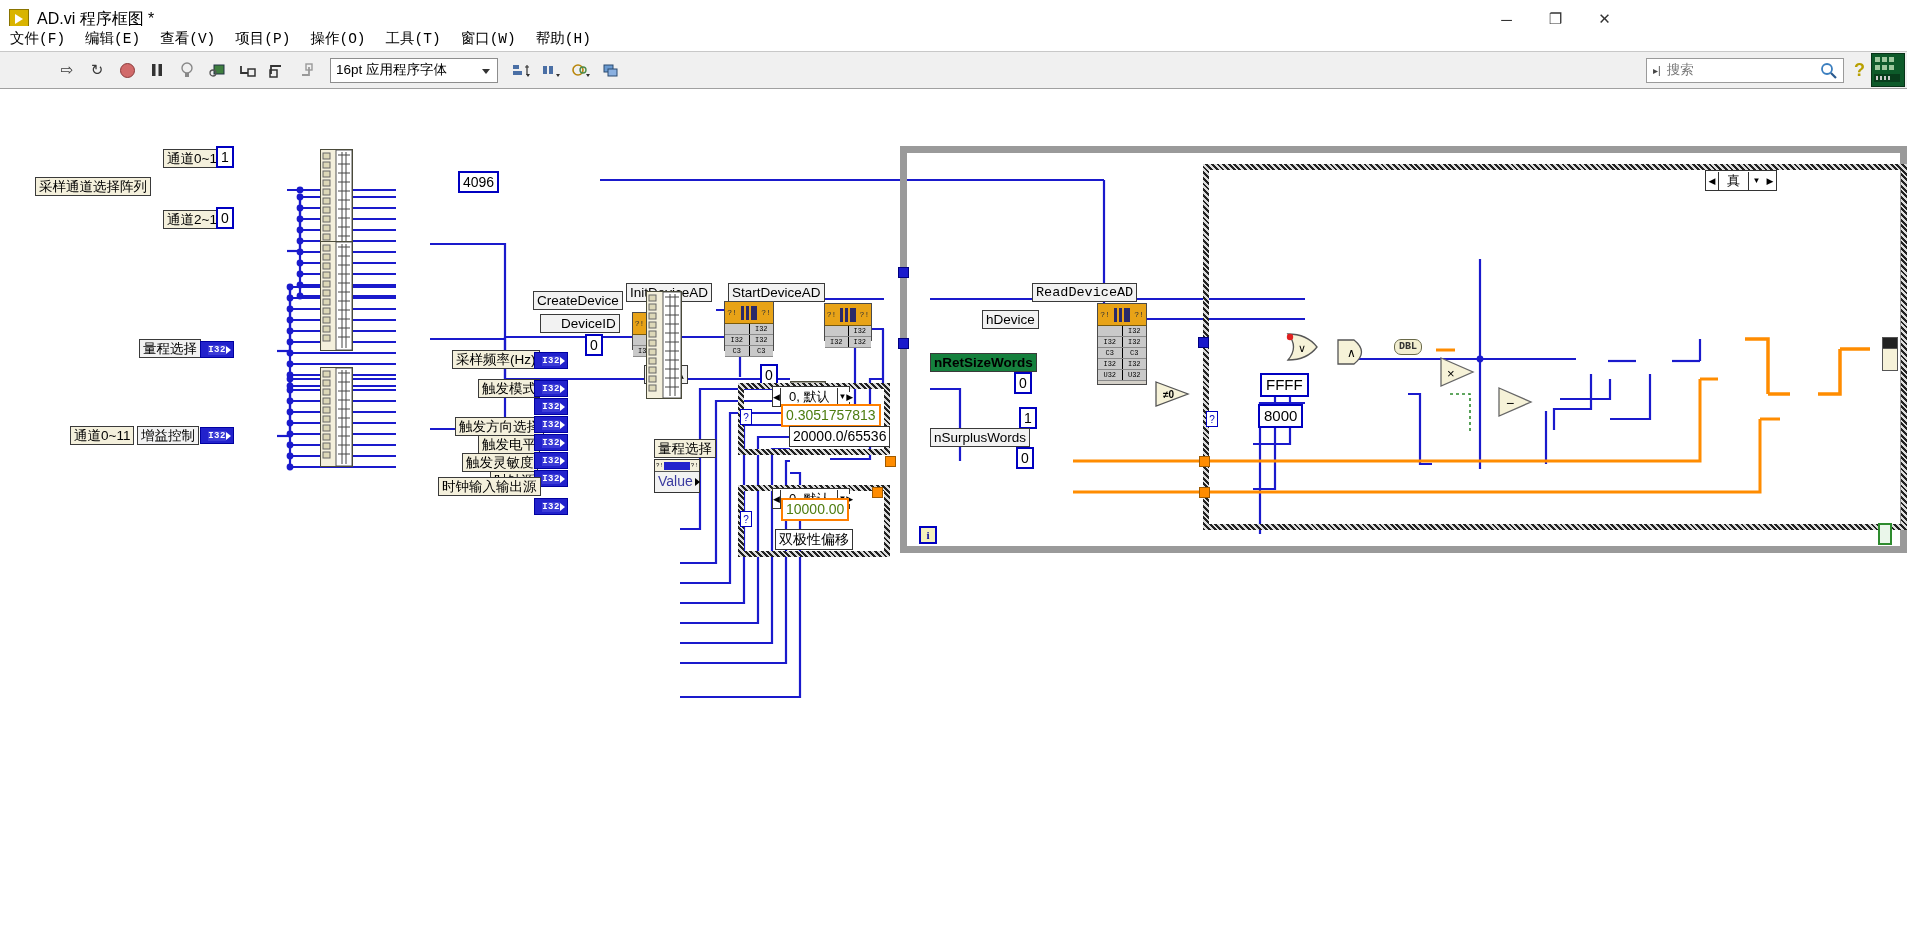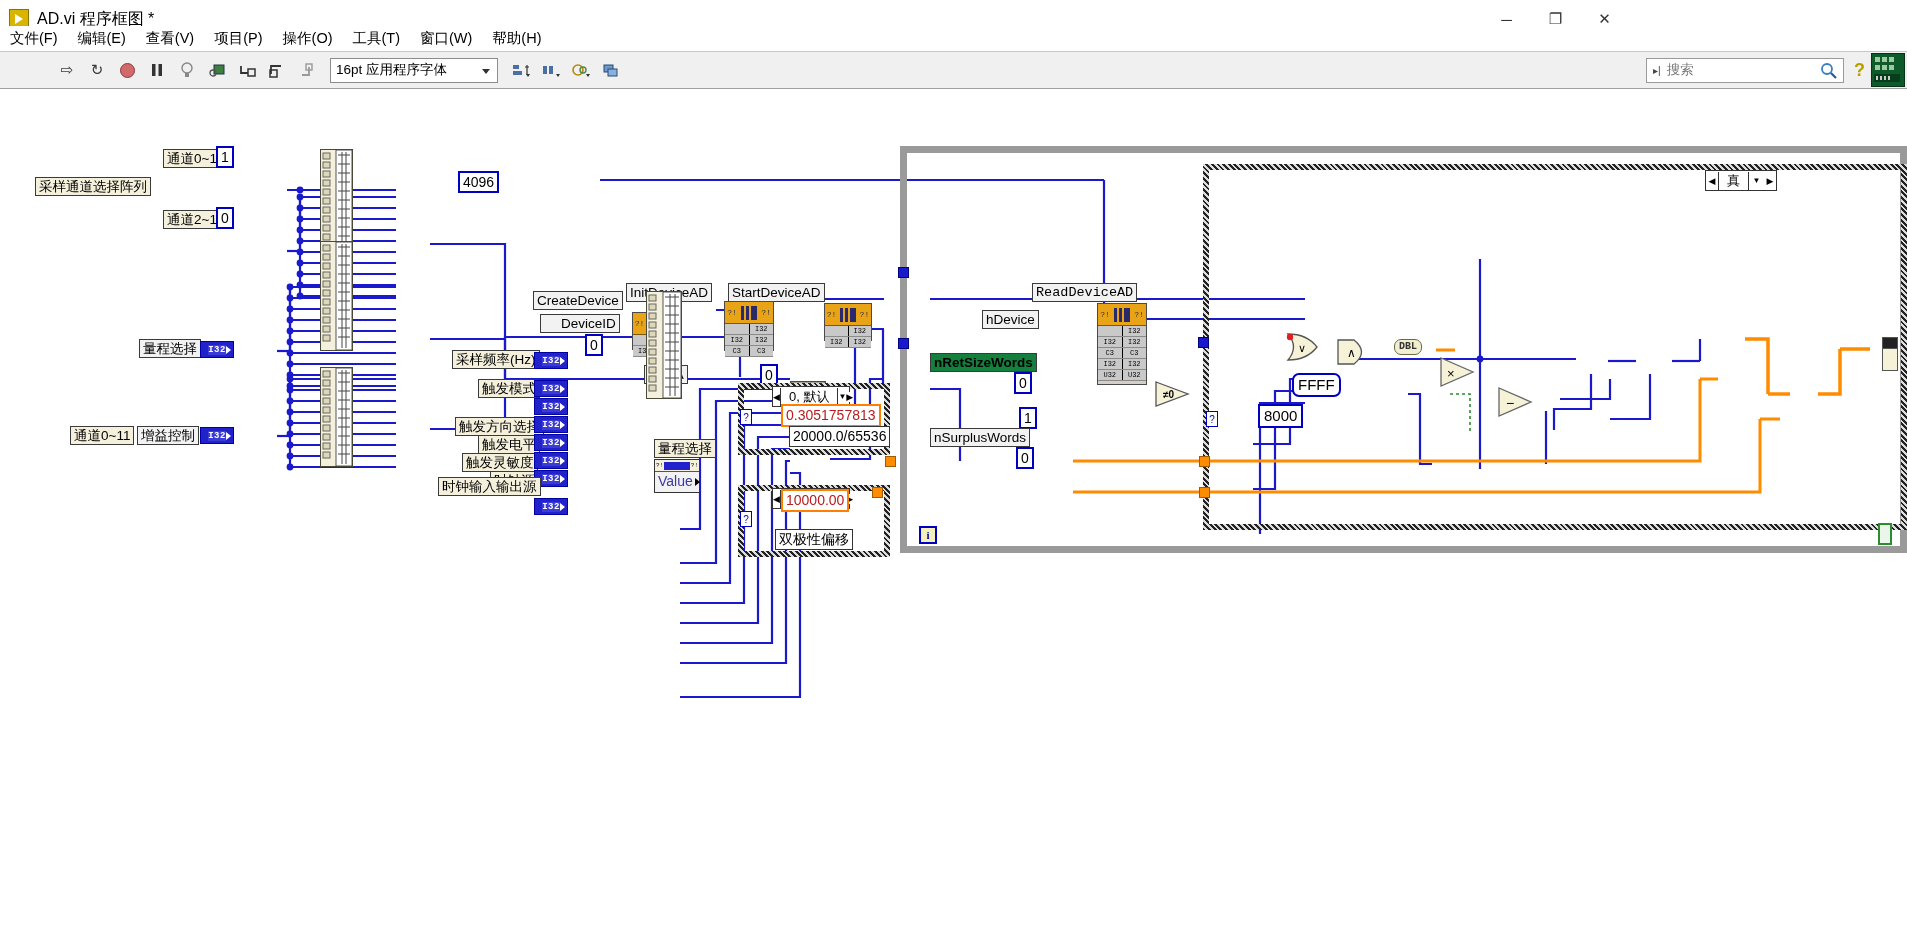--- a/index.html
+++ b/index.html
@@ -39,21 +39,21 @@
     font-size: 15px; color: #333;
   }
 
   
   #menubar {
     position: absolute; left: 0; top: 26px; width: 1907px; height: 25px;
     background: #ffffff;
     display: flex; align-items: center;
     font-size: 14.5px; color: #000;
   }
-  .menu-item { padding: 3px 10px; white-space: nowrap; }
+  .menu-item { padding: 3px 10px; white-space: nowrap; font-family: Liberation Mono, monospace; }
 
   
   #toolbar {
     position: absolute; left: 0; top: 51px; width: 1907px; height: 38px;
     background: #f0f0f0;
     border-top: 1px solid #c8c8c8;
     border-bottom: 1px solid #a0a0a0;
     display: flex; align-items: center;
   }
   .tb-icon {
@@ -247,21 +247,21 @@
     border: 2px solid #0000c0;
     font-size: 15px; color: #000;
     padding: 0 4px; line-height: 20px;
     font-family: "Liberation Sans", sans-serif;
   }
   
   .valbox {
     position: absolute;
     background: #ffffff;
     border: 2px solid #ff7f00;
-    font-size: 14px; color: #b91c1c;
+    font-size: 14px; color: #4d7c0f;
     padding: 0 3px; line-height: 19px;
     white-space: nowrap;
   }
   .whitebox {
     position: absolute;
     background: #ffffff;
     border: 1px solid #333;
     font-size: 14px; color: #000;
     padding: 0 3px; line-height: 19px;
     white-space: nowrap;
@@ -921,21 +921,21 @@
       <circle cx="5" cy="5" r="3.2" fill="#e02020"></circle>
     </svg>
   </div>
   <div style="position:absolute;left:1337px;top:250px;">
     <svg width="34" height="26">
       <path d="M1 1 L17 1 Q32 13 17 25 L1 25 Z" fill="#f6f2d8" stroke="#555" stroke-width="1.3"></path>
       <text x="10" y="18" font-size="12" fill="#000" font-family="Liberation Sans, sans-serif">∧</text>
     </svg>
   </div>
 
-  <div class="hexconst" style="left:1292px; top:284px;border-radius:7px;">FFFF</div>
+  <div class="hexconst" style="left:1260px; top:284px;">FFFF</div>
   <div class="hexconst" style="left:1258px; top:315px;">8000</div>
 
   <div class="dblchip" style="left:1394px; top:250px;">DBL</div>
 
   <div style="position:absolute;left:1440px;top:268px;">
     <svg width="36" height="30">
       <path d="M1 1 L33 15 L1 29 Z" fill="#f6f2d8" stroke="#666" stroke-width="1.3"></path>
       <text x="7" y="21" font-size="13" fill="#000" font-family="Liberation Sans, sans-serif">×</text>
     </svg>
   </div>
@@ -963,21 +963,21 @@
   <div class="qmark" style="left:740px; top:320px;">?</div>
   <div class="tunnel" style="left:885px; top:367px;"></div>
 
   <div class="casestruct" style="left:738px; top:396px; width:152px; height:72px;"></div>
   <div class="casesel" style="left:772px; top:399px; width:78px;">
     <span class="ar">◀</span>
     <span class="lbl">0, 默认</span>
     <span class="dn">▼</span>
     <span class="ar">▶</span>
   </div>
-  <div class="valbox" style="left:781px; top:400px;">10000.00</div>
+  <div class="valbox" style="left:781px; top:409px;">10000.00</div>
   <div class="whitebox" style="left:775px; top:440px;">双极性偏移</div>
   <div class="qmark" style="left:740px; top:422px;">?</div>
   <div class="tunnel" style="left:872px; top:398px;"></div>
 
   <div class="tunnel blue" style="left:898px; top:178px;"></div>
   <div class="tunnel blue" style="left:898px; top:249px;"></div>
   <div class="tunnel" style="left:1199px; top:367px;"></div>
   <div class="tunnel" style="left:1199px; top:398px;"></div>
   <div class="tunnel blue" style="left:1198px; top:248px;"></div>
 

